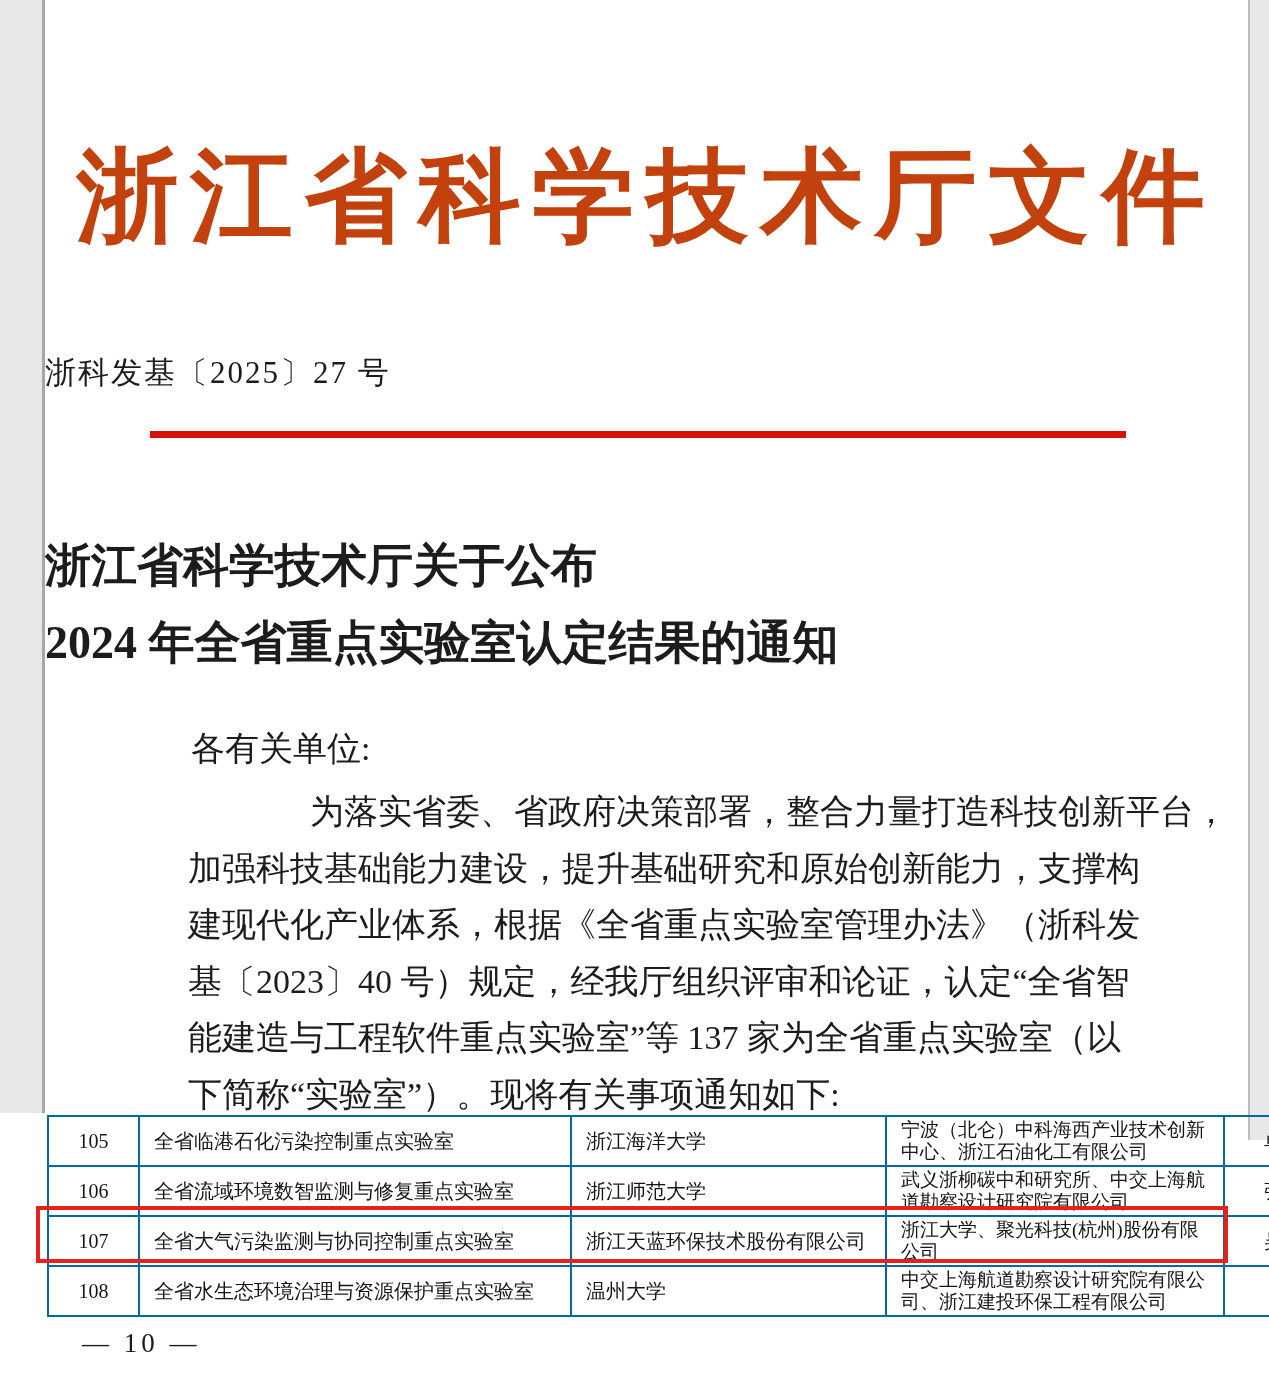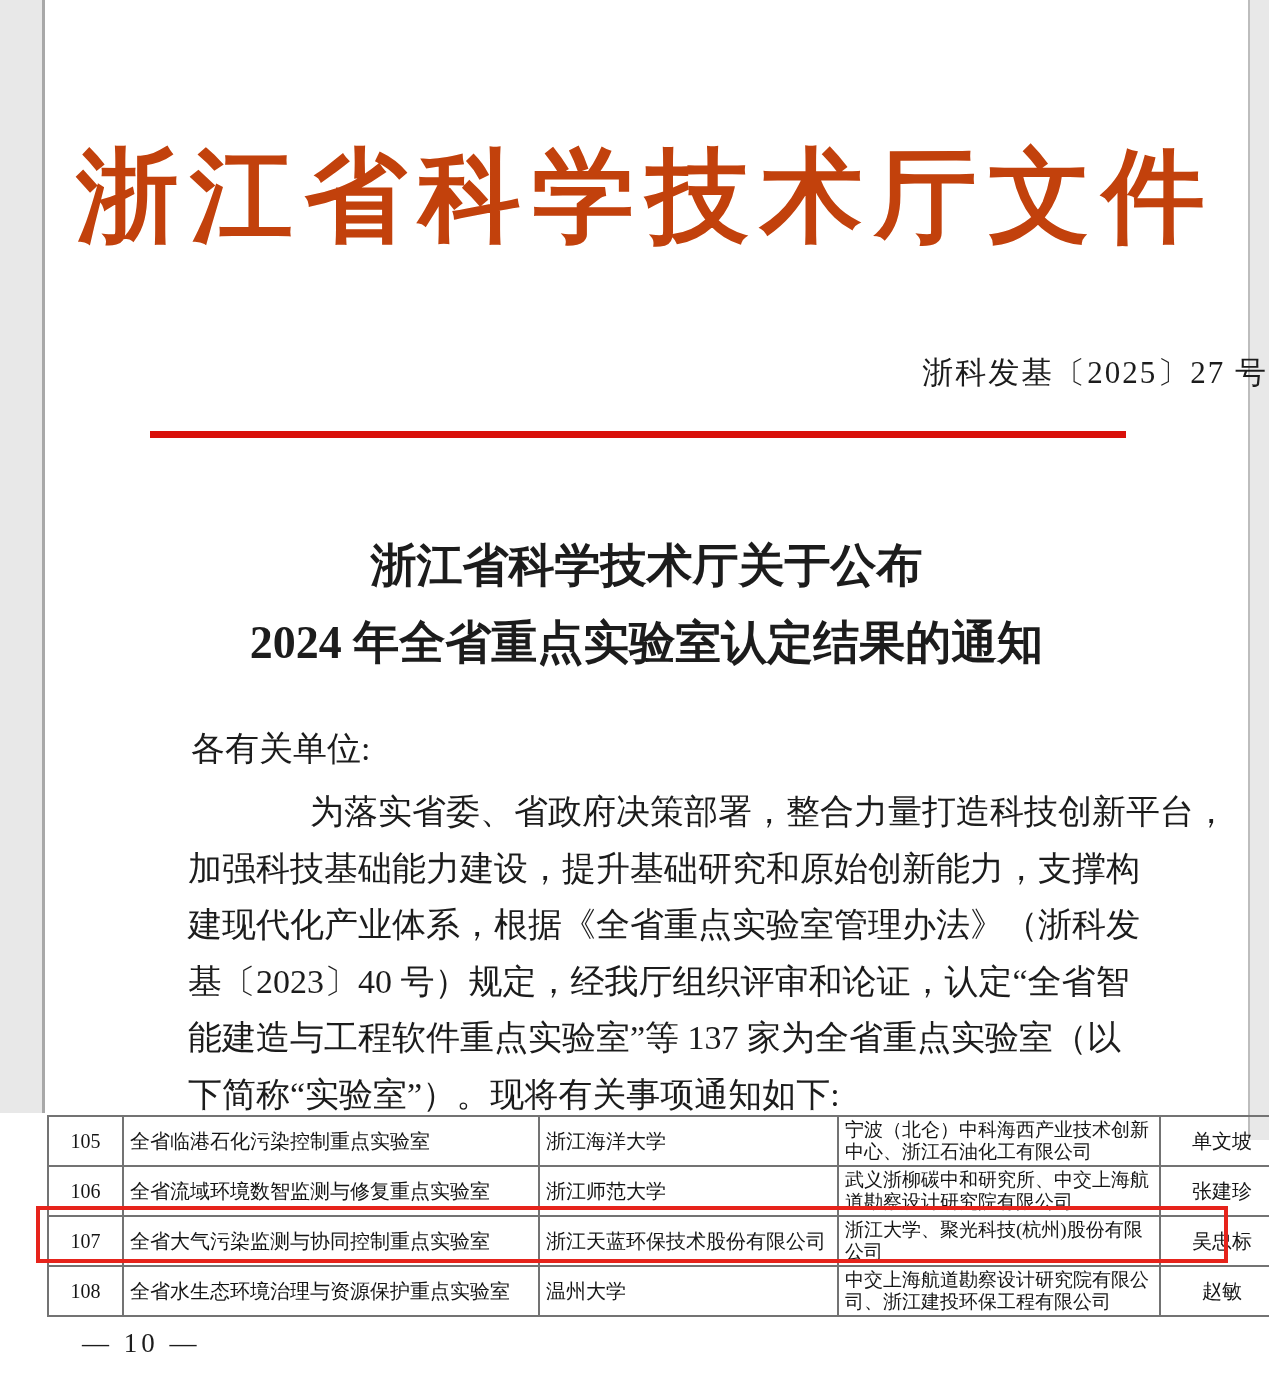--- a/index.html
+++ b/index.html
@@ -14,30 +14,30 @@
   .margin-strip.right{left:1248px;width:21px;height:1140px;border-left:2px solid #bdbdbd;}
 
   .page{position:absolute;left:45px;top:0;width:1203px;height:1113px;background:#ffffff;}
 
   .red-title{
     position:absolute;left:0;top:140px;width:100%;
     text-align:center;font-size:102px;font-weight:bold;letter-spacing:12px;
     color:#c2410c;white-space:nowrap;line-height:1.12;margin:0;
   }
   .doc-number{
-    position:absolute;left:8px;top:352px;width:100%;
-    text-align:right;font-size:31px;letter-spacing:2px;white-space:nowrap;padding-left:12px;
+    position:absolute;left:0;top:352px;width:100%;
+    text-align:left;font-size:31px;letter-spacing:2px;white-space:nowrap;
   }
   .red-rule{
     position:absolute;left:105px;top:431px;width:976px;height:7px;
     background:#d9100a;
   }
   .notice-title{
     position:absolute;left:0;top:527px;width:100%;
-    text-align:center;font-size:46px;font-weight:bold;line-height:77px;
+    font-size:46px;font-weight:bold;line-height:77px;
     white-space:nowrap;
   }
   .salutation{
     position:absolute;left:146px;top:726px;font-size:34px;white-space:nowrap;
   }
   .body-text{
     position:absolute;left:143px;top:784px;width:1000px;
     font-size:34px;line-height:56.5px;white-space:nowrap;font-family:Liberation Serif, serif;
   }
   .body-text .line{height:56.5px;}
@@ -45,22 +45,22 @@
 
   .table-section{
     position:absolute;left:47px;top:1115px;
   }
   table.results{
     border-collapse:collapse;table-layout:fixed;
     width:1166px;
     font-size:20px;color:#151515;
   }
   table.results td{
-    border:2px solid #737373;
-    padding:2px 6px;
+    border:2px solid #0369a1;
+    padding:2px 14px;
     overflow:hidden;
   }
   td.c-no{width:61px;text-align:center;}
   td.c-lab{width:402px;padding-left:22px;font-family:Liberation Serif, serif;}
   td.c-unit{width:285px;padding-left:14px;}
   td.c-co{width:308px;font-size:19px;line-height:22px;padding-left:9px;padding-right:4px;}
   td.c-dir{width:110px;text-align:center;}
   tr.r-std{height:48px;}
   tr.r-last{height:44px;}
 

